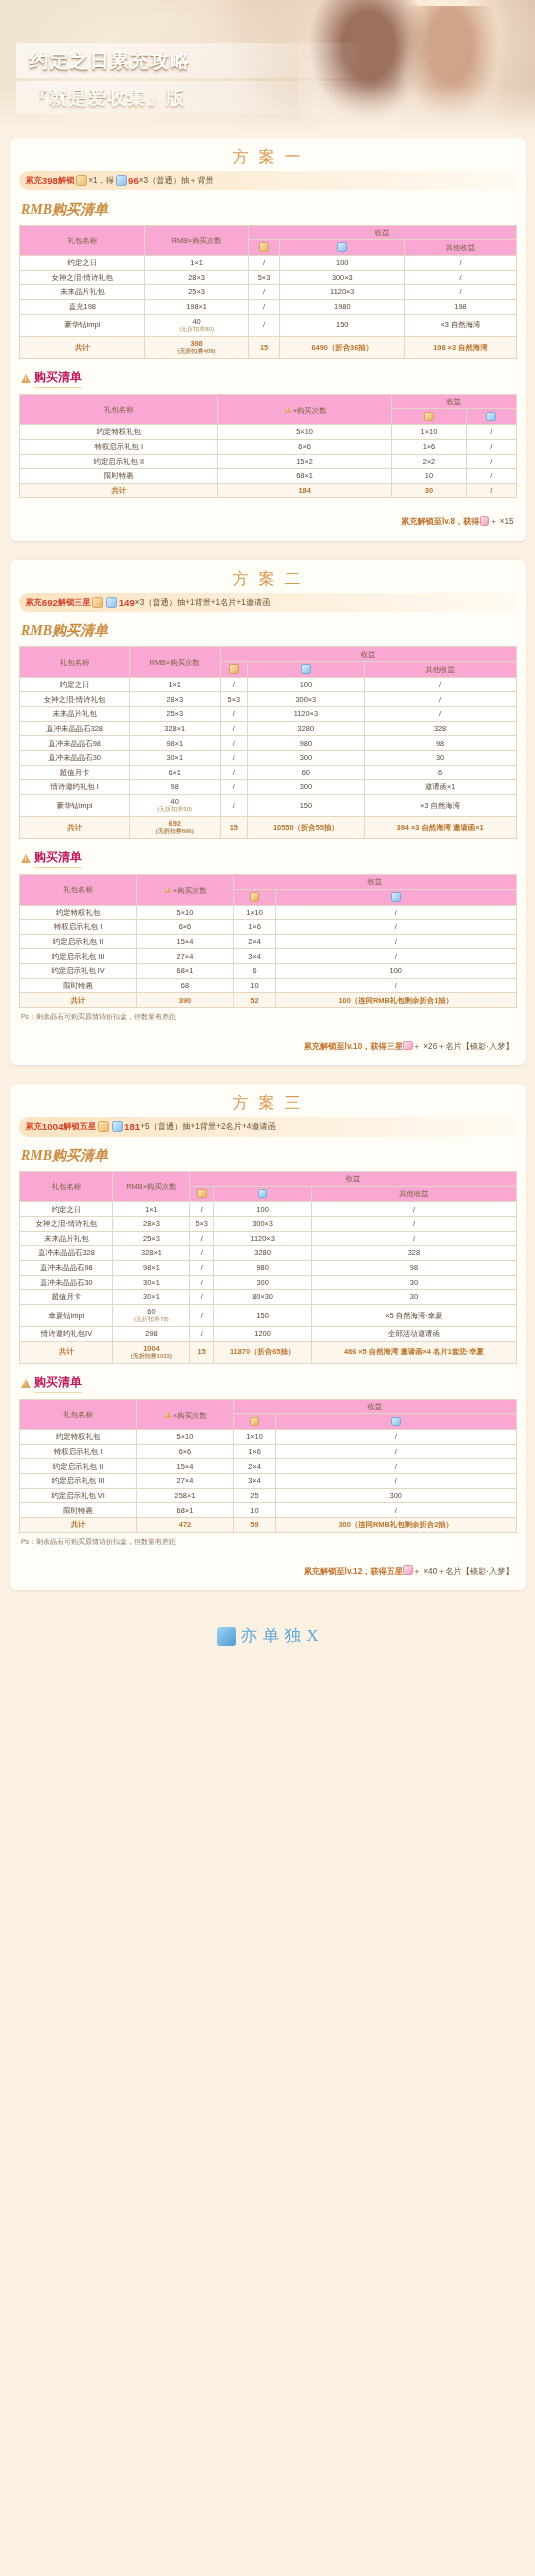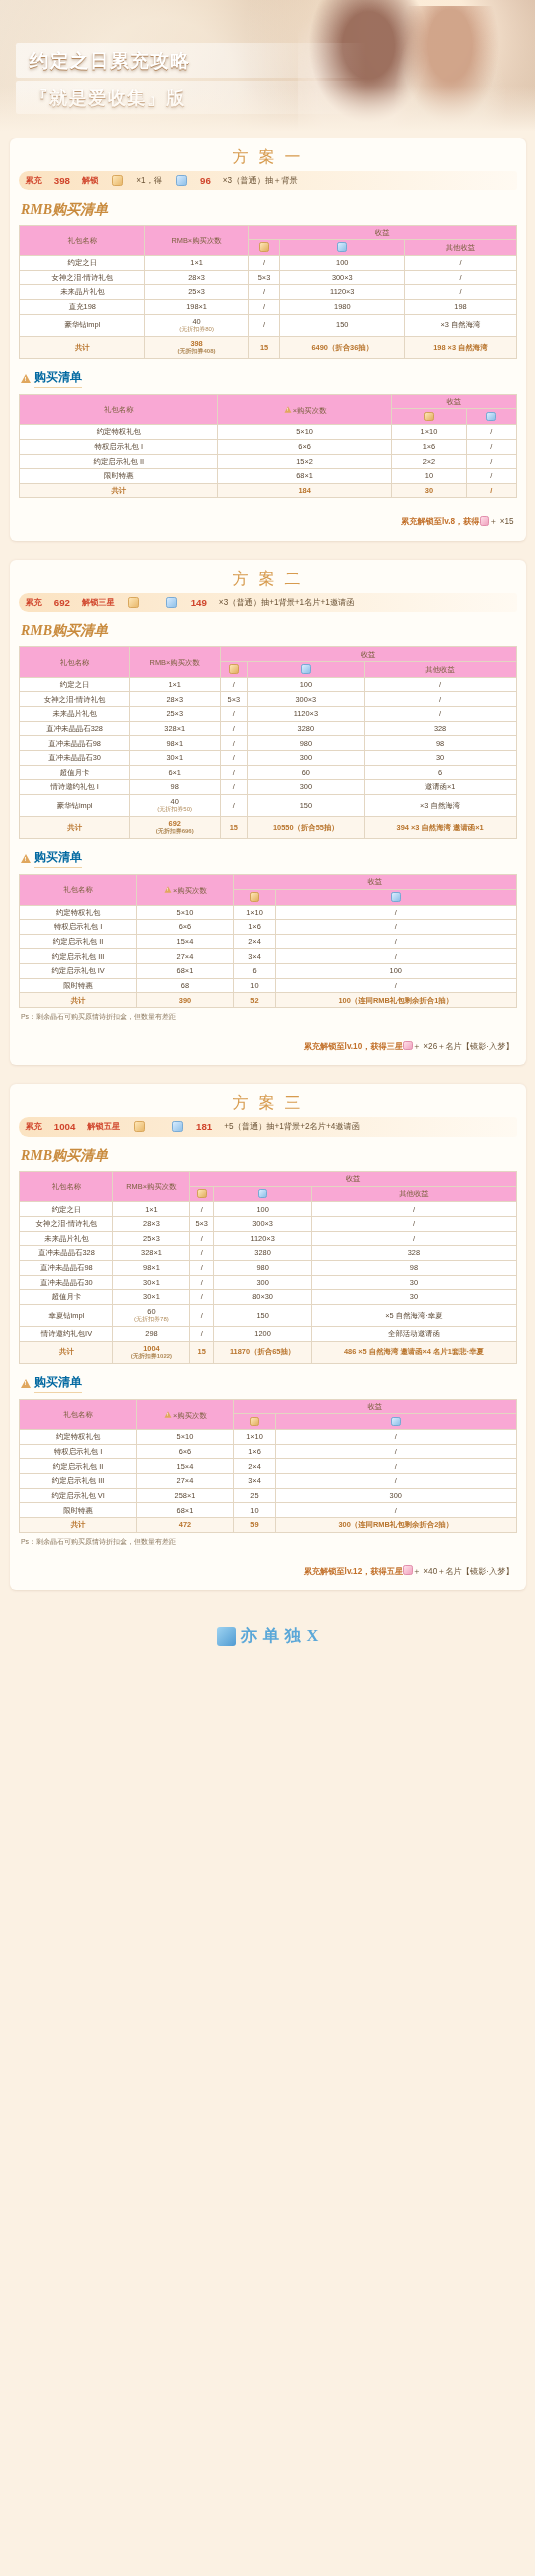--- a/index.html
+++ b/index.html
@@ -85,21 +85,20 @@
     position:relative;
     margin: 0 0 10.4px 0;
     height: 19.3px;
     display:flex; align-items:center;
     background: linear-gradient(90deg,#fbe3c2 0%, #fdf0dd 55%, #fffaf2 100%);
     border-radius: 9.7px 3px 3px 9.7px;
     padding-left: 6px;
     font-size: 8.2px;
     white-space: nowrap;
     overflow: hidden;
-    gap: 12px;
   }
   .ribbon .rb-red { color:#d0452c; font-weight:bold; }
   .ribbon .rb-amt { color:#d0452c; font-weight:bold; font-size:9.7px; }
   .ribbon .rb-txt { color:#6b5336;text-align:right; }
   .ribbon .chip {
     display:inline-block; width:11px; height:11px; border-radius:2.2px;
     background: linear-gradient(135deg,#ffe7b8,#e8b86b);
     border:0.7px solid #d9a75c;
     vertical-align:-2.2px; margin:0 1.5px;
   }
@@ -108,21 +107,21 @@
   .sec-title {
     font-family:"Liberation Serif", serif;
     font-style: italic;
     font-size: 14px;
     color:#c98b3e;
     margin: 4.5px 0 6px 1.5px;
     font-weight:bold;
   }
   .sec-title2 {
     font-size: 12px;
-    color:#0369a1;
+    color:#be185d;
     font-weight:bold;
     margin: 10.4px 0 6px 1.5px;
     display:flex; align-items:center; gap:3px;
   }
   .tri {
     display:inline-block;
     width:0;height:0;
     border-left:5.2px solid transparent;
     border-right:5.2px solid transparent;
     border-bottom:9px solid #e0a75e;
@@ -185,21 +184,21 @@
   }
   .unlock .hl { color:#c2702a; font-weight:bold; }
 
   .footer {
     height: 55px;
     display:flex; align-items:center; justify-content:center;
     background: #fbf1e3;
   }
   .logo {
     display:flex; align-items:center; gap:4.5px;
-    color:#5aa7d8; font-weight:bold; font-size:16.4px;
+    color:#5aa7d8; font-weight:normal; font-size:16.4px;
     font-family:"Liberation Serif", serif;
     letter-spacing:0.7px;
   }
   .logo .mark {
     width:19.3px;height:19.3px;border-radius:3px;
     background:linear-gradient(135deg,#9fd4f2,#4f9ad1);
   }
 </style>
 </head>
 <body>

